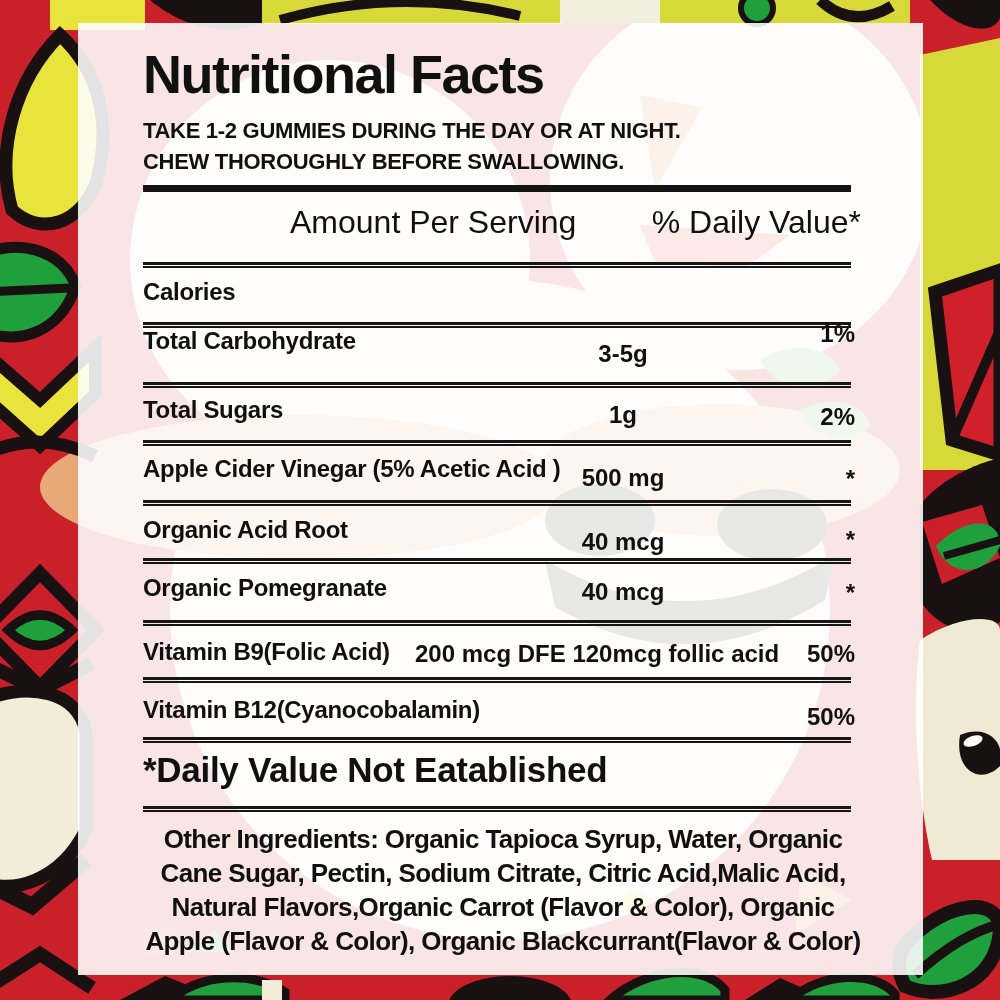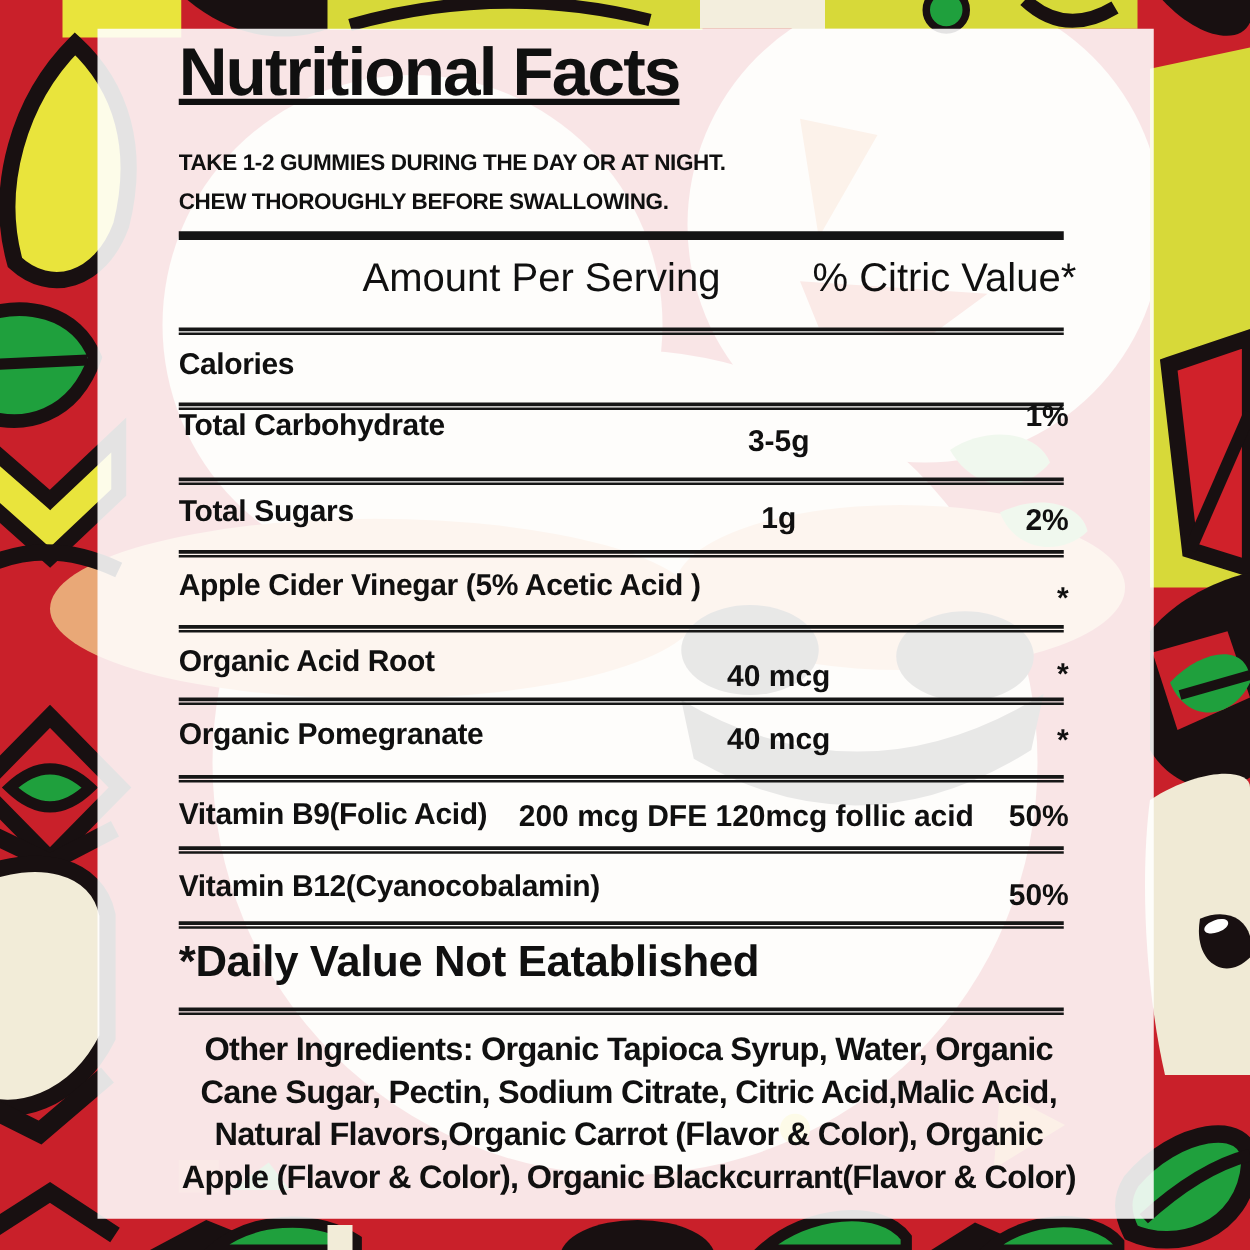--- a/index.html
+++ b/index.html
@@ -2,23 +2,23 @@
 <html><head>
 <meta charset="utf-8">
 <style>
   html,body{margin:0;padding:0;}
   body{width:1000px;height:1000px;font-family:"Liberation Sans","DejaVu Sans",sans-serif;}
   #stage{position:relative;width:1000px;height:1000px;overflow:hidden;background:#c9202a;}
   #bg{position:absolute;left:0;top:0;width:1000px;height:1000px;}
   
   .panel{position:absolute;left:78px;top:23px;width:845px;height:952px;
          background:rgba(255,255,255,0.885);color:#101010;}
-  .title{position:absolute;left:65px;top:6px;font-size:54px;line-height:58px;
-         font-weight:bold;letter-spacing:-1.5px;white-space:nowrap;text-decoration:underline;}
-  .directions{position:absolute;left:65px;top:92px;font-size:18px;line-height:31px;
+  .title{position:absolute;left:65px;top:22px;font-size:54px;line-height:58px;
+         font-weight:bold;letter-spacing:-1.5px;white-space:nowrap;}
+  .directions{position:absolute;left:65px;top:92px;font-size:22px;line-height:31px;
          font-weight:bold;letter-spacing:-0.3px;}
   .rule-thick{position:absolute;left:65px;width:708px;top:162px;height:7px;background:#141414;}
   .hdr{position:absolute;left:0;top:181px;width:100%;height:40px;font-size:32px;font-weight:400;}
   .hdr-amount{position:absolute;left:212px;top:0;white-space:nowrap;}
   .hdr-dv{position:absolute;right:62px;top:0;white-space:nowrap;}
   .sep{position:absolute;left:65px;width:708px;height:6px;box-sizing:border-box;
        border-top:3px solid #161616;border-bottom:2px solid #161616;}
   .row{position:absolute;left:0;width:100%;height:52px;}
   .rname{position:absolute;left:65px;top:0;font-size:24px;font-weight:bold;
          letter-spacing:-0.3px;white-space:nowrap;}
@@ -127,21 +127,21 @@
 
     <div class="directions">
       <div>TAKE 1-2 GUMMIES DURING THE DAY OR AT NIGHT.</div>
       <div>CHEW THOROUGHLY BEFORE SWALLOWING.</div>
     </div>
 
     <div class="rule-thick"></div>
 
     <div class="hdr">
       <span class="hdr-amount">Amount Per Serving</span>
-      <span class="hdr-dv">% Citric Value*</span>
+      <span class="hdr-dv">% Daily Value*</span>
     </div>
 
     <div class="sep" style="top:239px"></div>
 
     <div class="row r1" style="top:255px">
       <span class="rname">Calories</span>
       <span class="rdv"></span>
     </div>
     <div class="sep" style="top:299px"></div>
 
@@ -154,20 +154,21 @@
 
     <div class="row r3" style="top:373px">
       <span class="rname">Total Sugars</span>
       <span class="ramt">1g</span>
       <span class="rdv">2%</span>
     </div>
     <div class="sep" style="top:417px"></div>
 
     <div class="row r4" style="top:432px">
       <span class="rname">Apple Cider Vinegar (5% Acetic Acid )</span>
+      <span class="ramt">500 mg</span>
       <span class="rdv">*</span>
     </div>
     <div class="sep" style="top:477px"></div>
 
     <div class="row r5" style="top:493px">
       <span class="rname">Organic Acid Root</span>
       <span class="ramt">40 mcg</span>
       <span class="rdv">*</span>
     </div>
     <div class="sep" style="top:535px"></div>

